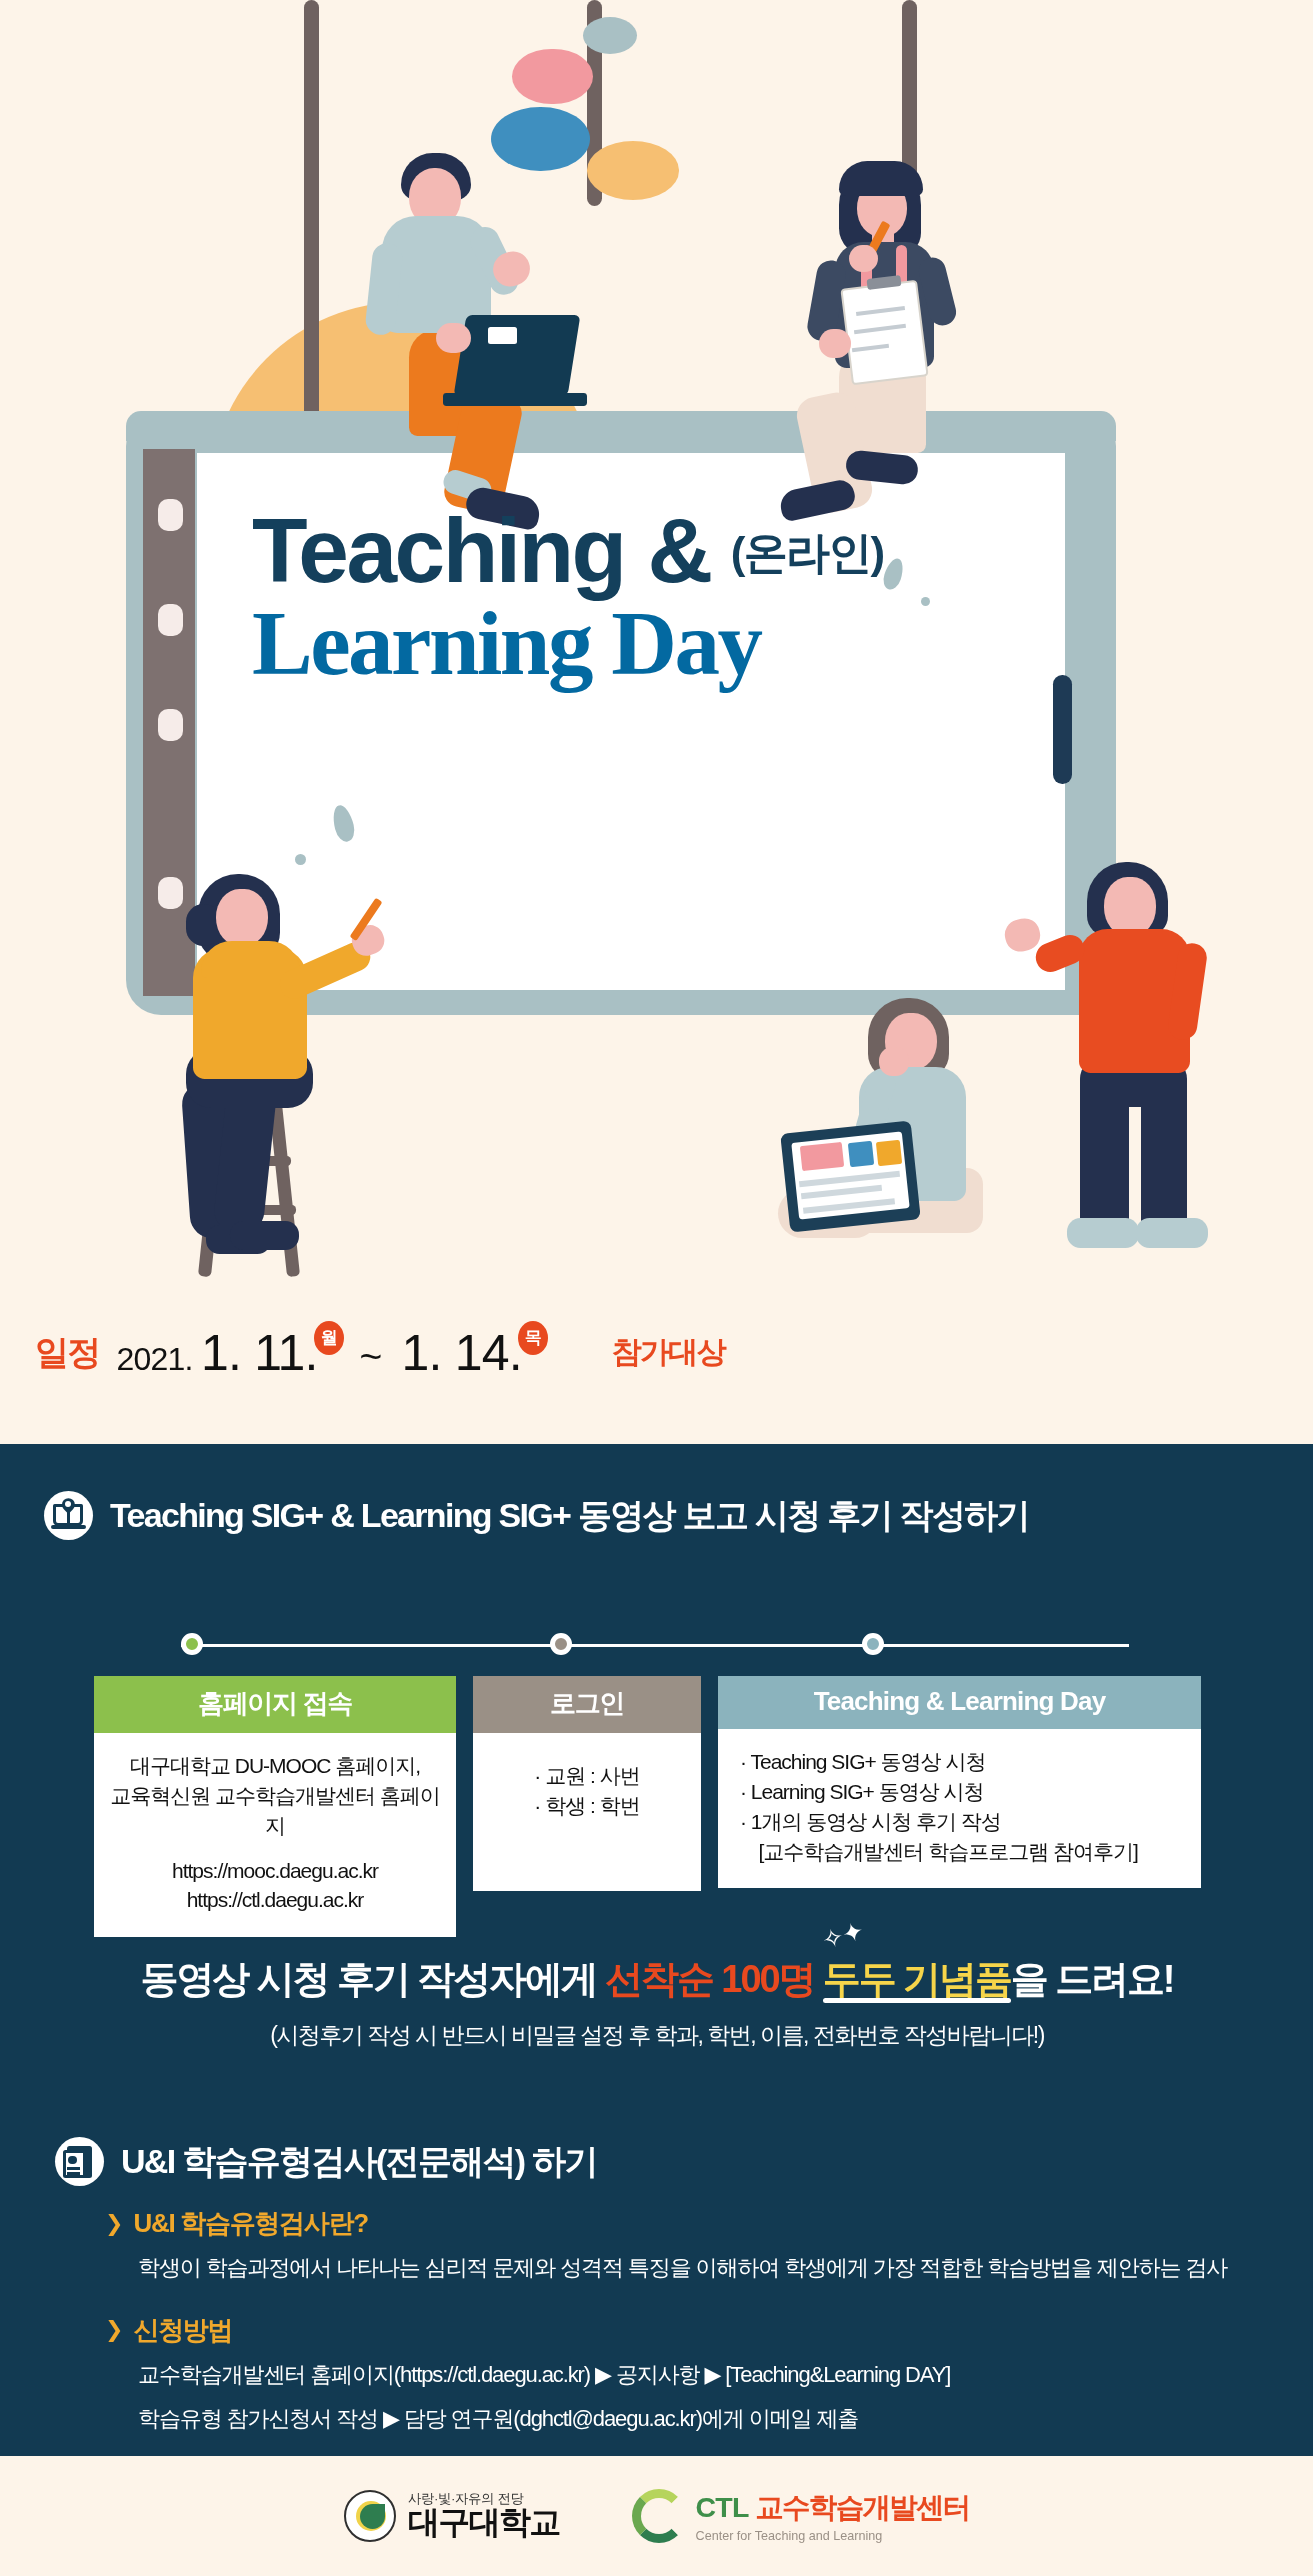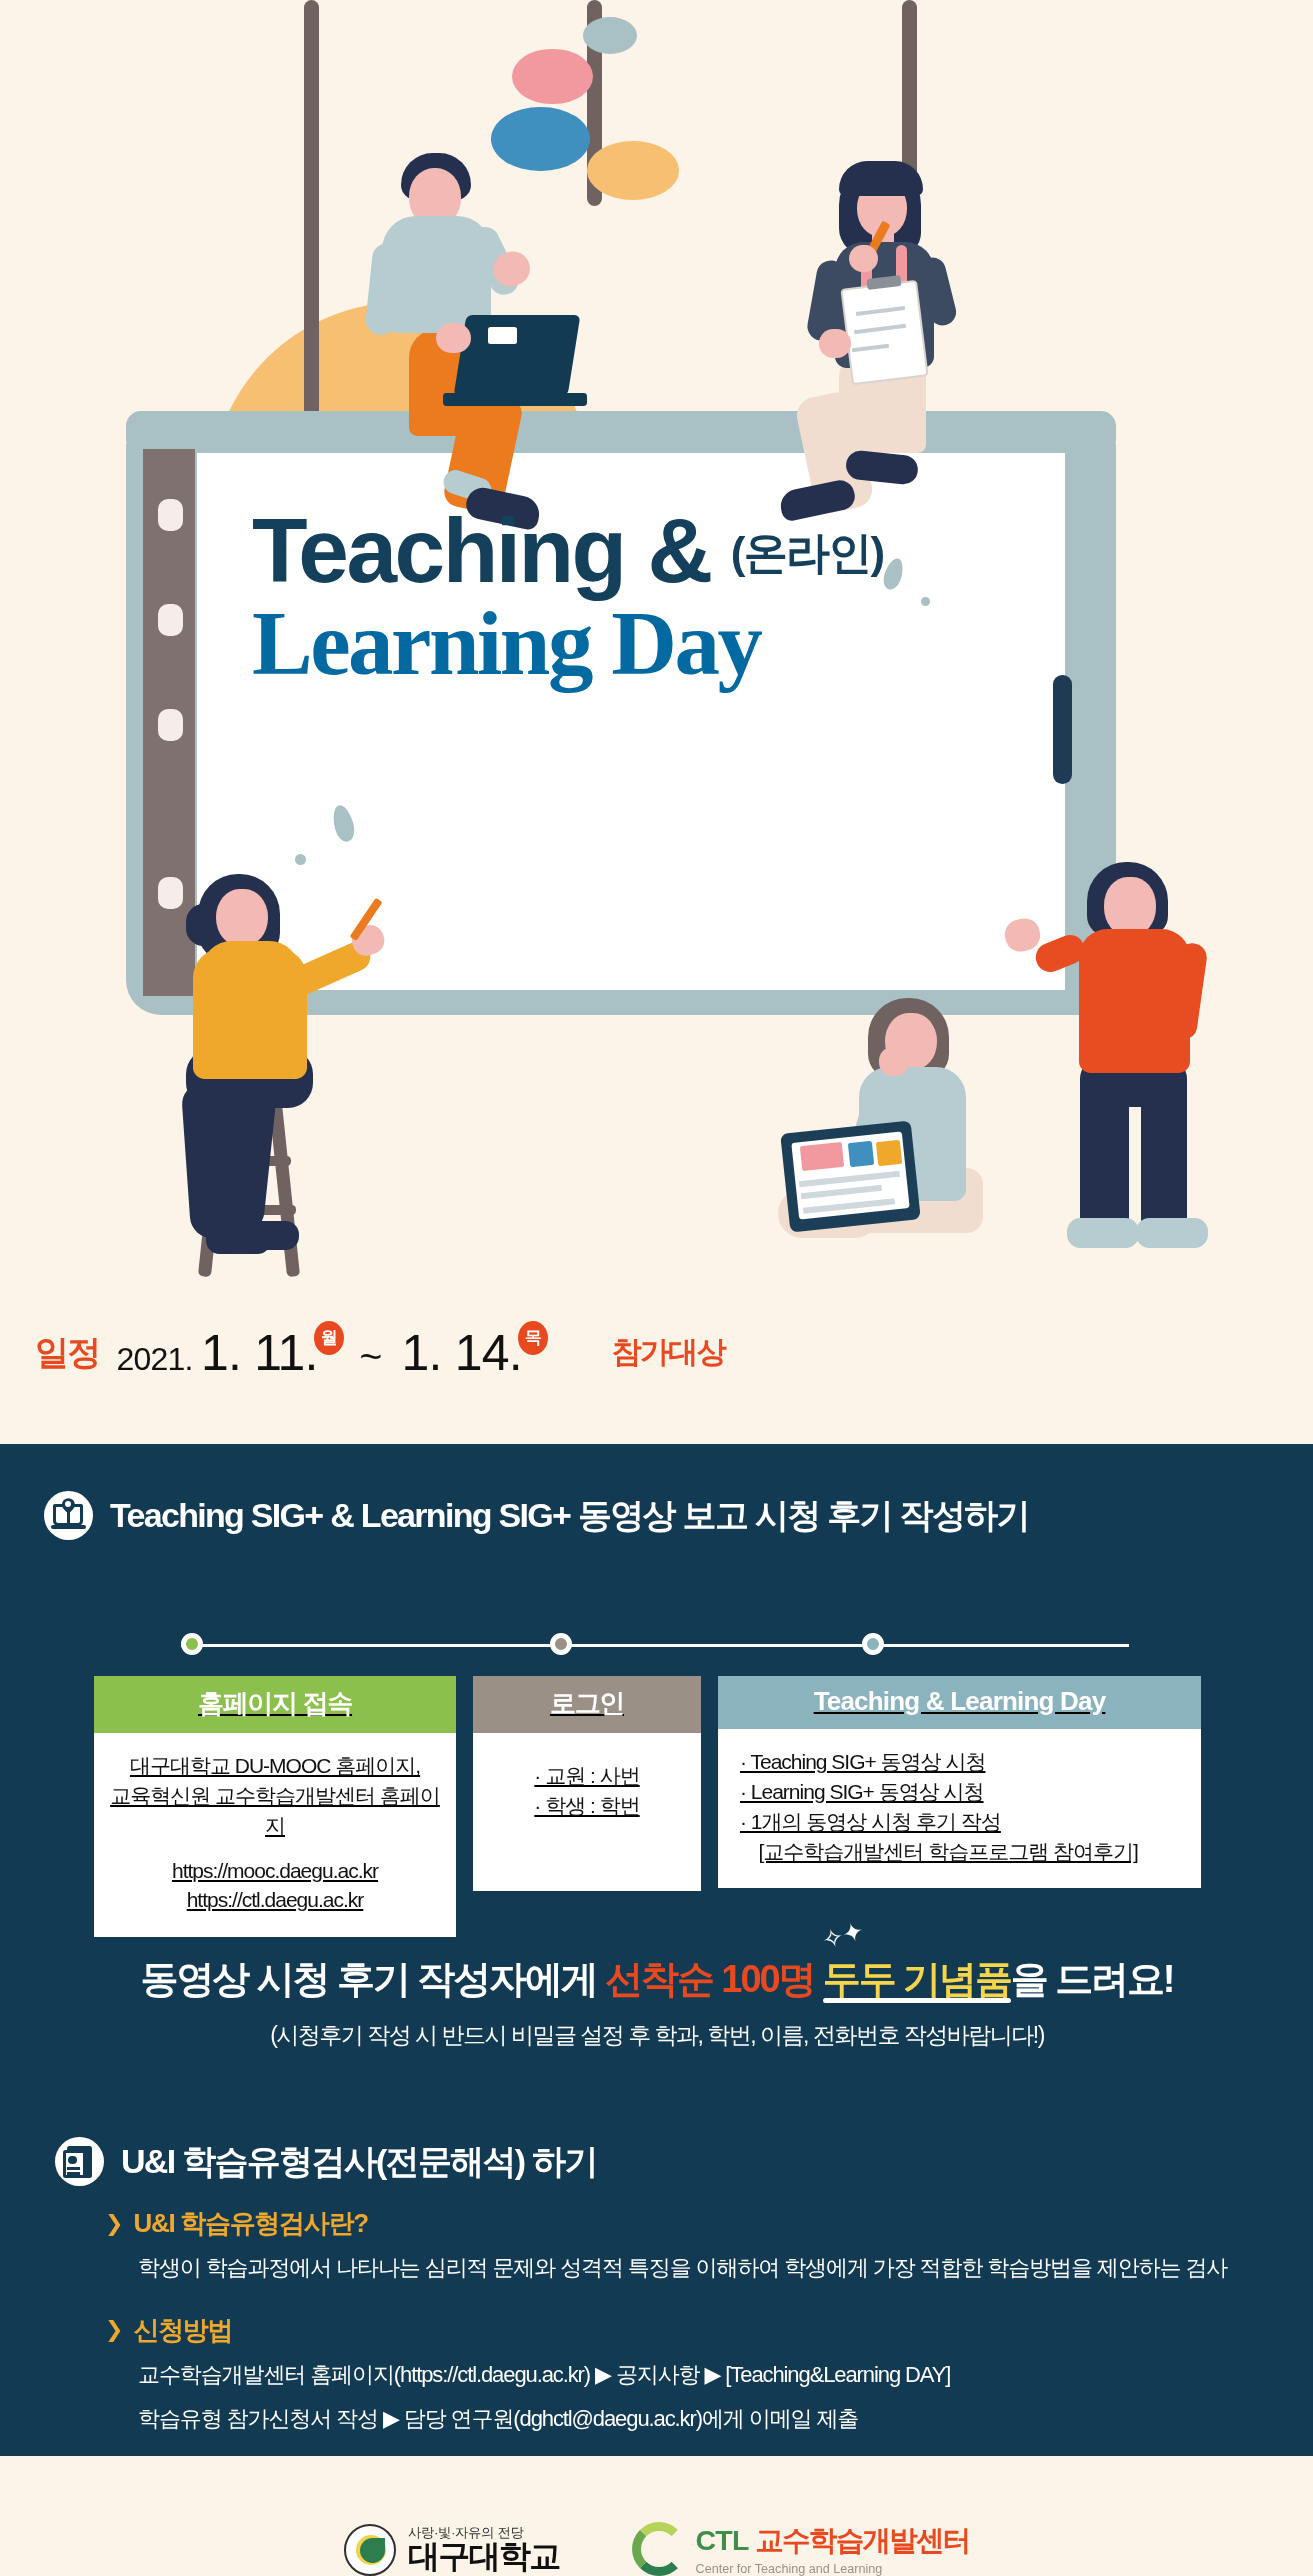--- a/index.html
+++ b/index.html
@@ -192,21 +192,21 @@
   .ic-docl2 { position:absolute; left:11.7px; top:35px; width:13.4px; height:2.5px; background:#123a52; }
 
   
   .timeline { position:absolute; left:94px; top:1627px; width:1126px; }
   .tl-line { position:absolute; left:87px; top:17px; width:948px; height:3.4px; background:#ffffff; }
   .tl-dot  { position:absolute; width:22px; height:22px; border-radius:50%; background:#8cc04c; border:5px solid #fff; top:5.9px; }
   .tl-dot.d2 { background:#9a9086; }
   .tl-dot.d3 { background:#8bb3bd; }
 
   .steps { position:absolute; left:94px; top:1676px; width:1126px; display:flex; gap:17px; align-items:flex-start; }
-  .step { background:#ffffff;text-decoration:underline; }
+  .step { background:#ffffff; }
   .step.s1 { width:362px; }
   .step.s2 { width:228px; }
   .step.s3 { width:483px; }
   .step-head { color:#fff; font-size:26px; font-weight:800; letter-spacing:-1.3px; text-align:center; padding:10px 0 11.7px; }
   .step.s1 .step-head { background:#8cc04c; }
   .step.s2 .step-head { background:#9a9086; }
   .step.s3 .step-head { background:#8bb3bd; font-weight:600; letter-spacing:-0.8px; }
   .step-body { padding:18.5px 15px 22px; color:#111; font-size:21px; line-height:1.42; letter-spacing:-1px; }
   .step.s1 .step-body { text-align:center; }
   .step.s1 .step-body .urls { margin-top:15px; }
@@ -226,21 +226,21 @@
   
   .ui-block { position:absolute; left:11px; top:2137px; width:1314px; }
   .ui-head { display:flex; align-items:center; gap:17px; margin-left:44px; }
   .bullet-row { margin:20px 0 0 94px; display:flex; align-items:center; gap:10px; }
   .chev { color:#f0a82c; font-size:22px; font-weight:800; }
   .bullet-lbl { color:#f0a82c; font-size:26px; font-weight:800; letter-spacing:-1.3px; }
   .ui-text { margin:10px 0 0 127px; color:#ffffff; font-size:22px; letter-spacing:-1.1px; line-height:1.5; }
 
   
   .footer { position:absolute; left:0; top:2456px; width:1314px; height:120px; background:#fdf4e9;
-            display:flex; align-items:flex-end; justify-content:center; gap:72px; }
+            display:flex; align-items:center; justify-content:center; gap:72px; }
   .logo-du { display:flex; align-items:center; gap:11.7px; }
   .du-seal { width:52px; height:52px; border-radius:50%; border:2.5px solid #2f2f2f; position:relative;
              background:#fff; flex:none; }
   .du-seal::after { content:""; position:absolute; left:9.2px; top:9.2px; width:30px; height:30px;
                     border-radius:50%; background:#f0d34a; }
   .du-seal::before { content:""; position:absolute; left:13.4px; top:11.7px; width:25px; height:25px;
                      border-radius:50% 0 50% 50%; background:#2e7d4f; z-index:2; }
   .du-txt { line-height:1.05; }
   .du-tag { font-size:13.4px; color:#333; letter-spacing:-0.4px; }
   .du-name { font-size:32px; font-weight:800; color:#111; letter-spacing:-1.7px; }

